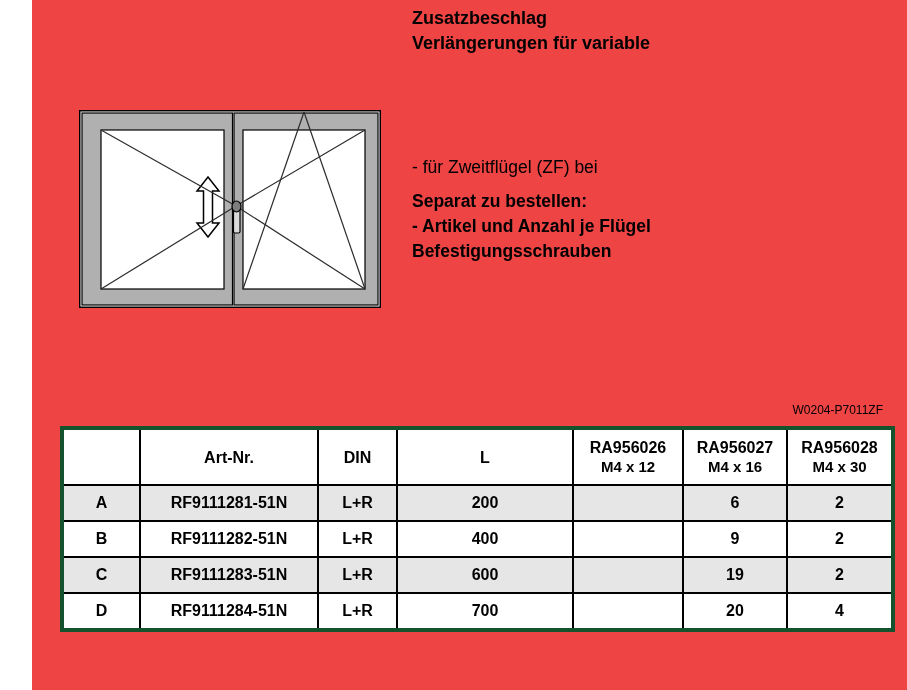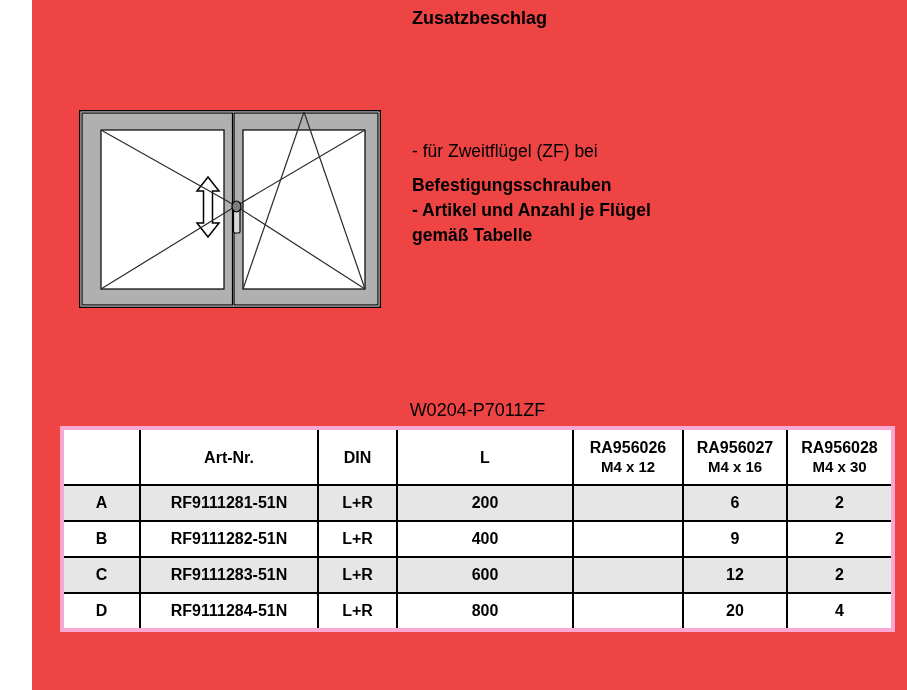--- a/index.html
+++ b/index.html
@@ -2,26 +2,26 @@
 <html><head>
 <meta charset="utf-8">
 <style>
   html,body{margin:0;padding:0;background:#ffffff;}
   body{width:907px;height:690px;position:relative;font-family:"Liberation Sans",sans-serif;color:#000;}
   .page{position:absolute;left:0;top:0;width:907px;height:690px;background:#ef4444;overflow:hidden;margin-left:32px;}
 
   .window-svg{position:absolute;left:47px;top:110px;width:302px;height:198px;}
 
   .title-block{position:absolute;left:380px;top:6px;font-size:18px;font-weight:bold;line-height:25px;white-space:nowrap;}
-  .desc-block{position:absolute;left:380px;top:139px;font-size:17.5px;line-height:25px;white-space:nowrap;}
+  .desc-block{position:absolute;left:380px;top:155px;font-size:17.5px;line-height:25px;white-space:nowrap;}
   .desc-bold{font-weight:bold;margin-top:9px;}
 
-  .doc-code{position:absolute;left:28px;top:400px;width:835px;text-align:center;font-size:18px;line-height:20px;}
+  .doc-code{position:absolute;left:16px;top:400px;width:835px;text-align:right;font-size:12px;line-height:20px;}
 
-  table.parts{position:absolute;left:28px;top:426px;border-collapse:collapse;table-layout:fixed;border:4px solid #f9a8d4;background:#fff;}
+  table.parts{position:absolute;left:28px;top:426px;border-collapse:collapse;table-layout:fixed;border:4px solid #14532d;background:#fff;}
   table.parts th,table.parts td{border:2px solid #000;text-align:center;vertical-align:middle;padding:0;overflow:hidden;}
   table.parts thead th{height:54px;font-size:16px;font-weight:bold;line-height:19px;}
   table.parts tbody td{height:34px;font-size:16px;font-weight:bold;}
   table.parts td.rowkey{font-weight:bold;}
   table.parts tr.shaded td{background:#e6e6e6;}
   .hsub{font-weight:bold;font-size:15px;}
   col.c0{width:78px}col.c1{width:178px}col.c2{width:79px}col.c3{width:176px}
   col.c4{width:110px}col.c5{width:104px}col.c6{width:106px}
 </style>
 </head>
@@ -54,28 +54,29 @@
     </g>
 
     <g>
       <rect x="154.5" y="99" width="6.5" height="24" rx="1.5" fill="#d9d9d9" stroke="#000" stroke-width="1.2"></rect>
       <ellipse cx="157.5" cy="96.5" rx="4.5" ry="5.5" fill="#7d7d7d" stroke="#000" stroke-width="1.2"></ellipse>
     </g>
   </svg>
 
   <div class="title-block">
     <div>Zusatzbeschlag</div>
+    <div>Verlängerungen für variable</div>
   </div>
 
   <div class="desc-block">
     <div>- für Zweitflügel (ZF) bei</div>
     <div class="desc-bold">
+      <div>Separat zu bestellen:</div>
+      <div>- Artikel und Anzahl je Flügel</div>
       <div>Befestigungsschrauben</div>
-      <div>- Artikel und Anzahl je Flügel</div>
-      <div>gemäß Tabelle</div>
     </div>
   </div>
 
   <div class="doc-code">W0204-P7011ZF</div>
 
   <table class="parts">
     <colgroup>
       <col class="c0">
         <col class="c1">
         <col class="c2">
@@ -122,28 +123,28 @@
           <td></td>
           <td>9</td>
           <td>2</td>
         </tr>
         <tr class="shaded">
           <td class="rowkey">C</td>
           <td>RF9111283-51N</td>
           <td>L+R</td>
           <td>600</td>
           <td></td>
-          <td>12</td>
+          <td>19</td>
           <td>2</td>
         </tr>
         <tr>
           <td class="rowkey">D</td>
           <td>RF9111284-51N</td>
           <td>L+R</td>
-          <td>800</td>
+          <td>700</td>
           <td></td>
           <td>20</td>
           <td>4</td>
         </tr>
       </tbody>
   </table>
 
 </div>
 
 </body></html>

